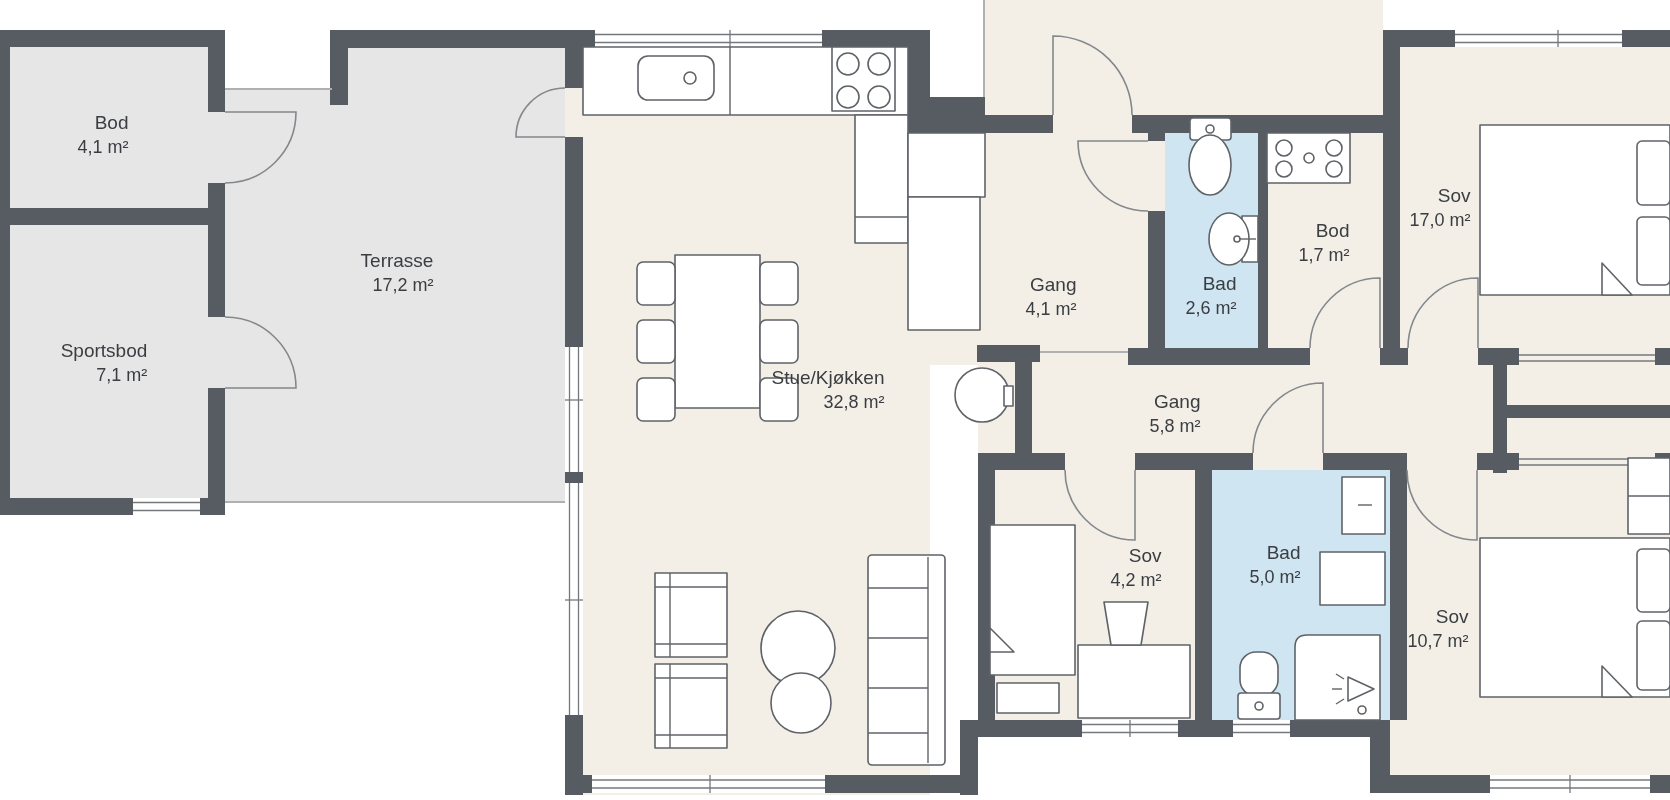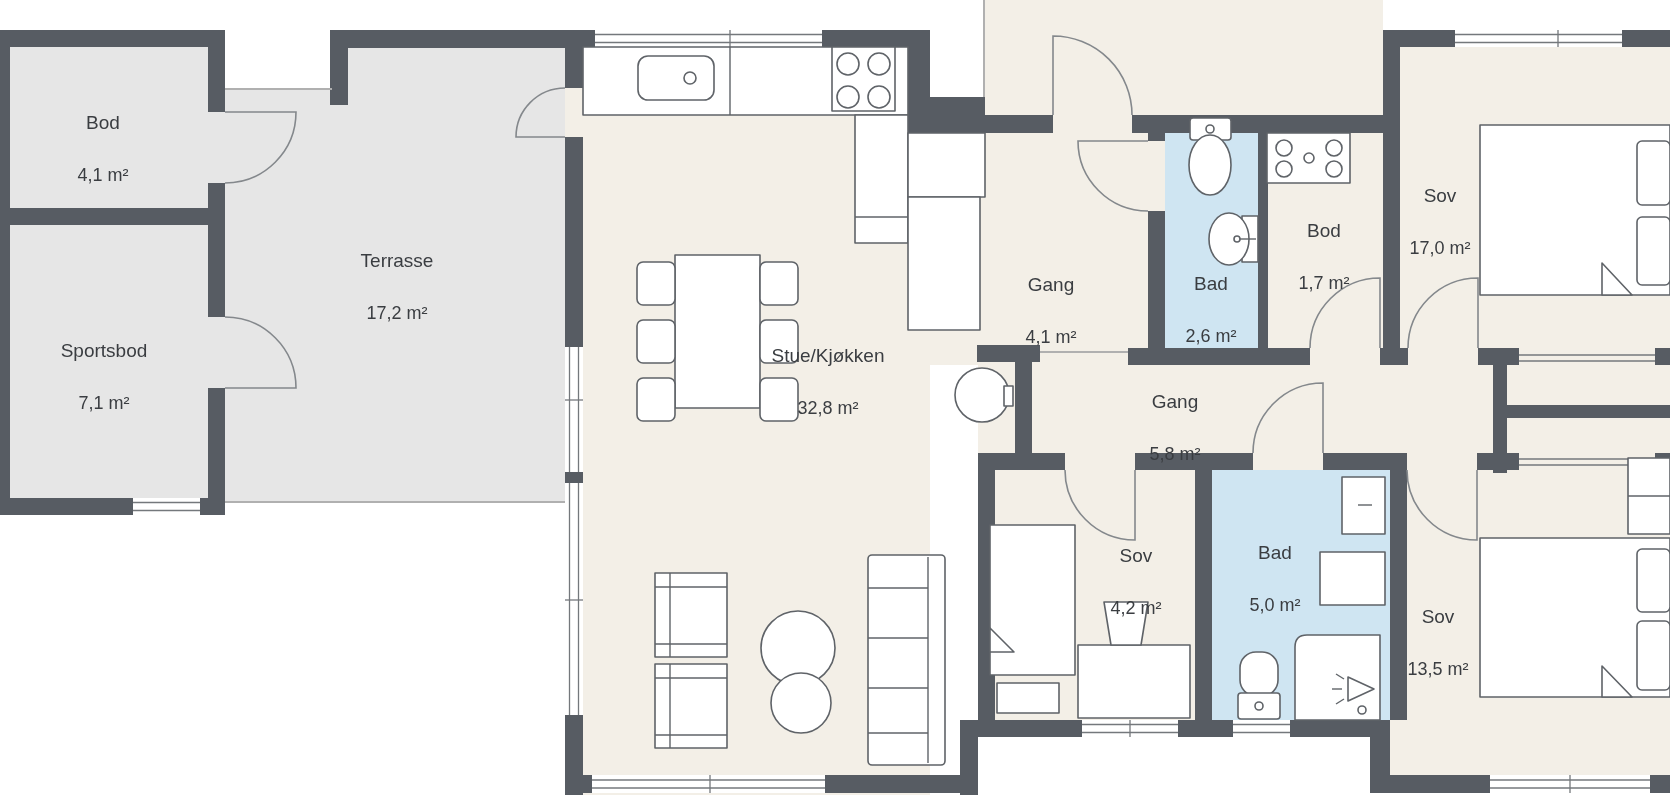--- a/index.html
+++ b/index.html
@@ -14,24 +14,24 @@
   .floor{fill:var(--floor);}
   .wet{fill:var(--wet);}
   .out{fill:var(--outdoor);}
   .thin{fill:var(--thin);}
   .furn{fill:var(--white);stroke:var(--line);stroke-width:1.6;stroke-linejoin:round;}
   .fline{stroke:var(--line);stroke-width:1.4;fill:none;}
   .door{stroke:#84888c;stroke-width:1.6;fill:none;}
   .winrect{fill:var(--white);}
   .winline{stroke:#74787c;stroke-width:1.3;}
   .slide{stroke:#74787c;stroke-width:1.6;}
-  .room-label{position:absolute;transform:translateX(-50%);text-align:center;
+  .room-label{position:absolute;transform:translateX(-50%);text-align:right;
               color:var(--text);line-height:24px;white-space:nowrap;}
   .room-label .rname{font-size:19px;}
-  .room-label .rarea{font-size:18px;margin-top:28px;}
+  .room-label .rarea{font-size:18px;}
 </style>
 </head>
 <body>
 
 <div class="stage">
 <svg width="1670" height="800" viewBox="0 0 1670 800">
 
   <g>
     <rect class="out" x="0" y="30" width="225" height="485"></rect>
     <rect class="out" x="330" y="30" width="235" height="473"></rect>
@@ -346,21 +346,21 @@
     <div class="rarea">4,1 m²</div>
   </div>
   <div class="room-label" style="left:104px;top:339px">
     <div class="rname">Sportsbod</div>
     <div class="rarea">7,1 m²</div>
   </div>
   <div class="room-label" style="left:397px;top:249px">
     <div class="rname">Terrasse</div>
     <div class="rarea">17,2 m²</div>
   </div>
-  <div class="room-label" style="left:828px;top:344px">
+  <div class="room-label" style="left:828px;top:366px">
     <div class="rname">Stue/Kjøkken</div>
     <div class="rarea">32,8 m²</div>
   </div>
   <div class="room-label" style="left:1051px;top:273px">
     <div class="rname">Gang</div>
     <div class="rarea">4,1 m²</div>
   </div>
   <div class="room-label" style="left:1211px;top:272px">
     <div class="rname">Bad</div>
     <div class="rarea">2,6 m²</div>
@@ -380,15 +380,15 @@
   <div class="room-label" style="left:1136px;top:544px">
     <div class="rname">Sov</div>
     <div class="rarea">4,2 m²</div>
   </div>
   <div class="room-label" style="left:1275px;top:541px">
     <div class="rname">Bad</div>
     <div class="rarea">5,0 m²</div>
   </div>
   <div class="room-label" style="left:1438px;top:605px">
     <div class="rname">Sov</div>
-    <div class="rarea">13,5 m²</div>
+    <div class="rarea">10,7 m²</div>
   </div>
 </div>
 
 </body></html>

